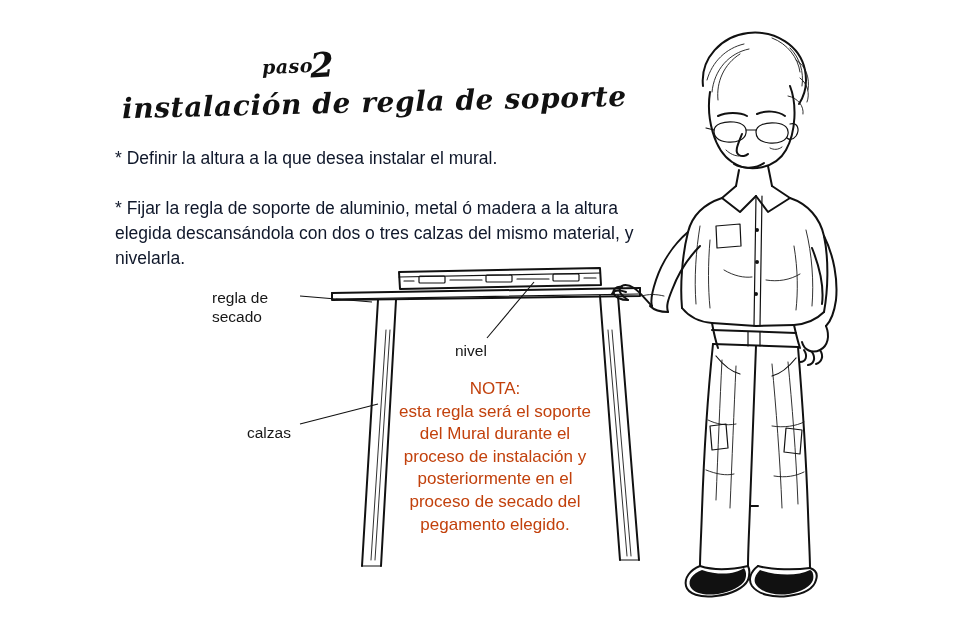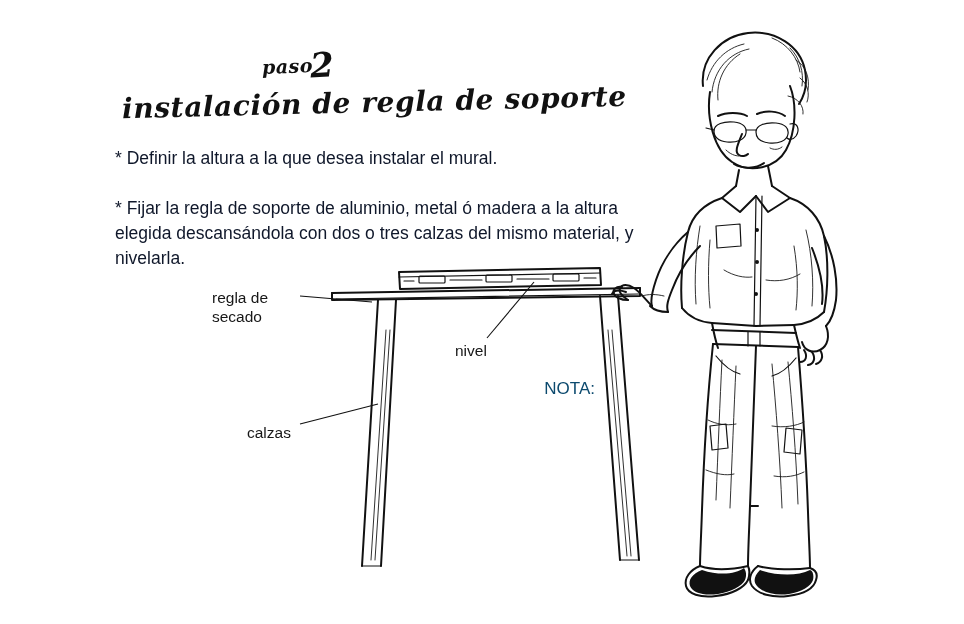--- a/index.html
+++ b/index.html
@@ -74,24 +74,24 @@
   }
   #label-regla { left: 212px; top: 288px; width: 92px; text-align: left; }
   #label-nivel { left: 455px; top: 341px; }
   #label-calzas { left: 247px; top: 423px; }
 
   #nota {
     position: absolute;
     left: 395px;
     top: 378px;
     width: 200px;
-    text-align: right;
+    text-align: center;
     font-size: 17px;
     line-height: 1.33;
-    color: #0c4a6e;
+    color: #c2410c;
   }
 
   
   #artwork {
     position: absolute;
     left: 0; top: 0;
     width: 964px;
     height: 624px;
   }
   .ink { fill: none; stroke: #111111; stroke-width: 2; stroke-linecap: round; stroke-linejoin: round; }
@@ -229,15 +229,16 @@
 
   <div class="label" id="label-regla">
     <div>regla de</div>
     <div>secado</div>
   </div>
   <div class="label" id="label-nivel">nivel</div>
   <div class="label" id="label-calzas">calzas</div>
 
   <div id="nota">
     <div>NOTA:</div>
+    <div>esta regla será el soporte del Mural durante el proceso de instalación y posteriormente en el proceso de secado del pegamento elegido.</div>
   </div>
 
 </div>
 
 </body></html>

